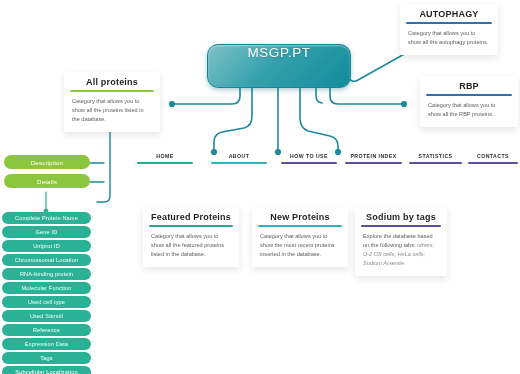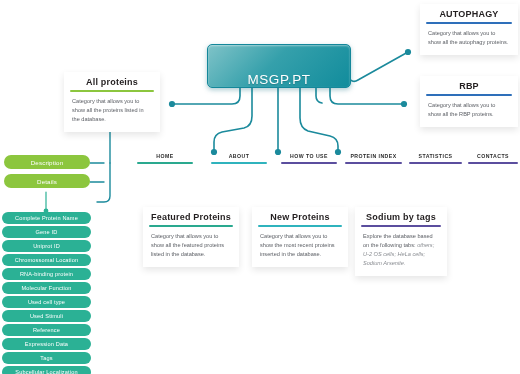--- a/index.html
+++ b/index.html
@@ -8,25 +8,25 @@
     font-family:"Liberation Sans",sans-serif;
     overflow:hidden;position:relative;
   }
   #stage{position:absolute;left:0;top:0;width:520px;height:374px;}
 
   svg.wires{position:absolute;left:0;top:0;width:520px;height:374px;pointer-events:none;}
 
   
   .hub{
     position:absolute;left:207px;top:44px;width:142px;height:42px;
-    border-radius:5px;
+    border-radius:11px;
     background:linear-gradient(135deg,#7fc3c8 0%,#35a0ab 45%,#118c9c 100%);
     border:1.2px solid #14879a;
     box-shadow:0 2px 5px rgba(20,110,125,.35), inset 0 1px 2px rgba(255,255,255,.45);
-    display:flex;align-items:flex-end;justify-content:center;
+    display:flex;align-items:flex-start;justify-content:center;
   }
   .hub span{
     color:#ffffff;font-size:13.5px;letter-spacing:.6px;font-weight:400;
     text-shadow:0 1px 1px rgba(0,0,0,.18);
   }
 
   
   .card{position:absolute;background:#fff;box-shadow:0 3px 7px rgba(0,0,0,.10);}
   .card .ttl{
     font-size:9px;font-weight:bold;color:#231f20;text-align:center;
@@ -99,21 +99,21 @@
     </g>
     <g fill="#2bb195">
       <circle cx="46" cy="211" r="2.4"></circle>
     </g>
   </svg>
 
   <div class="hub">
     <span>MSGP.PT</span>
   </div>
 
-  <div class="card" style="left:420px;top:4px;width:98px;">
+  <div class="card" style="left:400px;top:4px;width:98px;">
     <div class="ttl">AUTOPHAGY</div>
     <div class="rule" style="background:#2e6fba;"></div>
     <div class="body">Category that allows you to show all the autophagy proteins.</div>
   </div>
 
   <div class="card" style="left:64px;top:72px;width:96px;">
     <div class="ttl">All proteins</div>
     <div class="rule" style="background:#8cc63e;"></div>
     <div class="body">Category that allows you to show all the proteins listed in the database.</div>
   </div>

